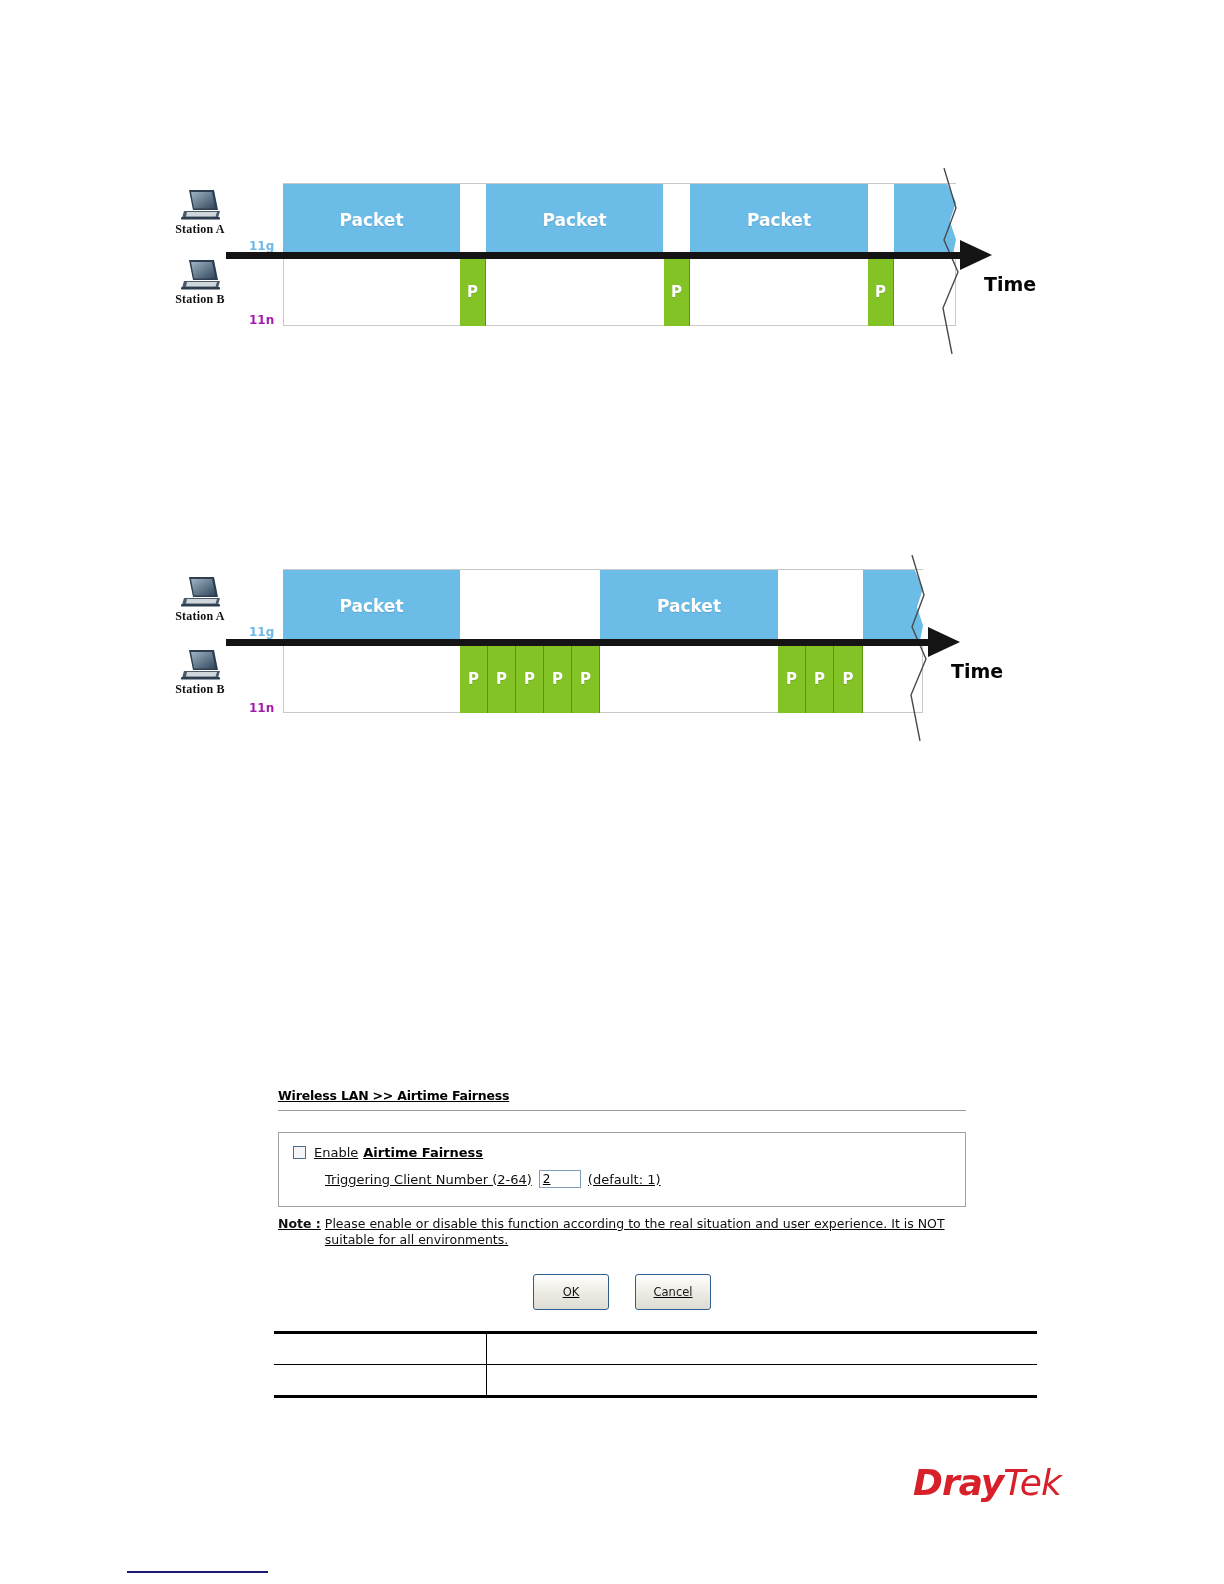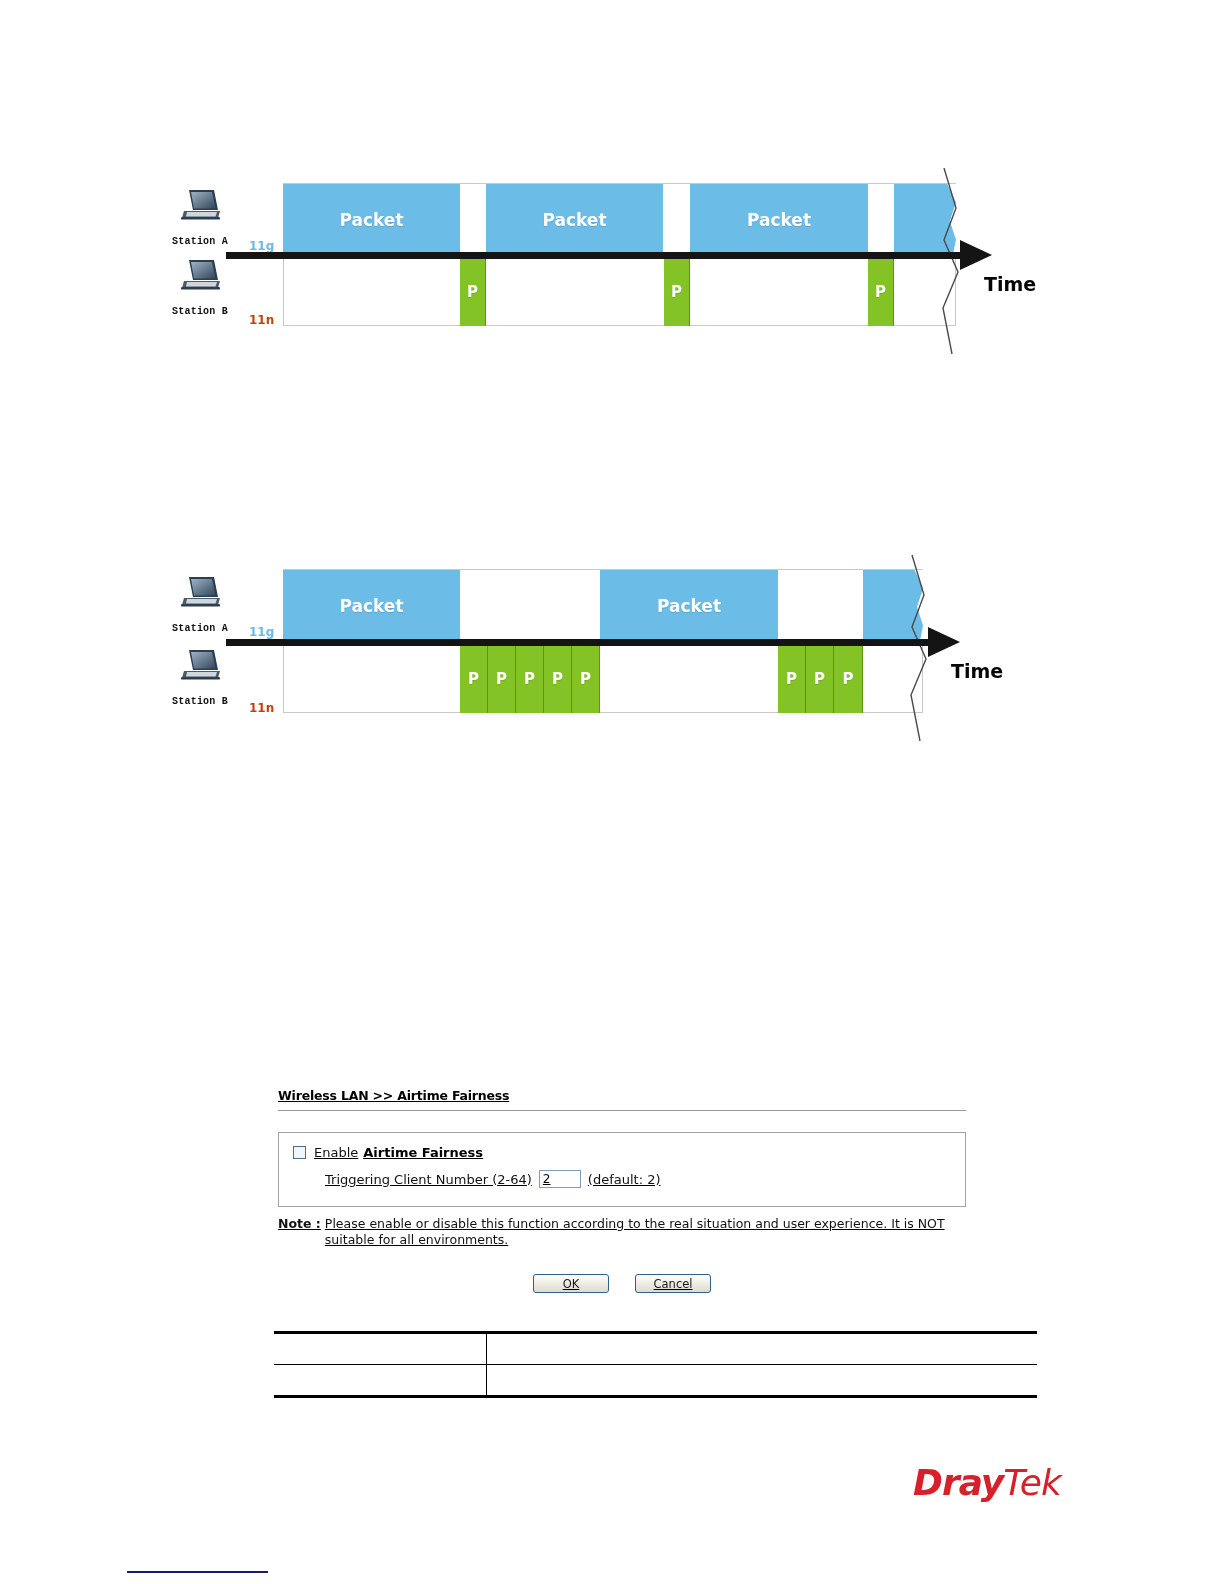--- a/index.html
+++ b/index.html
@@ -24,36 +24,36 @@
     width: 60px;
     text-align: center;
   }
   .station-icon {
     width: 44px;
     height: 34px;
     margin: 0 auto;
     display: block;
   }
   .station-label {
-    font-size: 10px;
+    font-size: 12px;
     font-weight: bold;
     color: #111111;
     letter-spacing: 0.2px;
-    margin-top: 14px;
-    font-family: Liberation Mono, monospace;
+    margin-top: 0;
+    font-family: Liberation Serif, serif;
   }
   .rate-label {
     position: absolute;
     font-size: 12px;
     font-weight: bold;
     font-family: "DejaVu Sans", sans-serif;
     margin-top: 28px;
   }
   .rate-11g { color: #6cb9e8; }
-  .rate-11n { color: #c2410c; }
+  .rate-11n { color: #a21caf; }
 
   .lane {
     position: absolute;
     box-sizing: border-box;
   }
   .lane-top {
     border-top: 1px solid #c9c9c9;
   }
   .lane-bottom {
     border-bottom: 1px solid #c9c9c9;
@@ -178,21 +178,21 @@
   }
   .note-key { font-weight: bold; white-space: nowrap; margin-right: 4px; text-align: center; }
   .btnrow {
     margin-top: 26px;
     display: flex;
     justify-content: center;
     gap: 26px;
   }
   .btn {
     width: 76px;
-    height: 19px;
+    height: 36px;
     box-sizing: border-box;
     border: 1px solid #2f5f8f;
     border-radius: 3px;
     background: linear-gradient(#ffffff 0%, #eceae2 55%, #dedbd2 100%);
     font-family: "DejaVu Sans", sans-serif;
     font-size: 11.5px;
     color: #1a1a1a;
     display: flex;
     align-items: center;
     justify-content: center;
@@ -403,21 +403,21 @@
 
   <div class="cfg-box" style="margin-top:21px;">
     <div class="cfg-row">
       <span class="cb"></span>
       <span>Enable</span>
       <span class="lnk-bold">Airtime Fairness</span>
     </div>
     <div class="cfg-row indent">
       <span>Triggering Client Number (2-64)</span>
       <span class="txtbox">2</span>
-      <span>(default: 2)</span>
+      <span>(default: 1)</span>
     </div>
   </div>
 
   <div class="note">
     <span class="note-key">Note :</span>
     <span>Please enable or disable this function according to the real situation and user experience. It is NOT suitable for all environments.</span>
   </div>
 
   <div class="btnrow">
     <div class="btn">OK</div>

